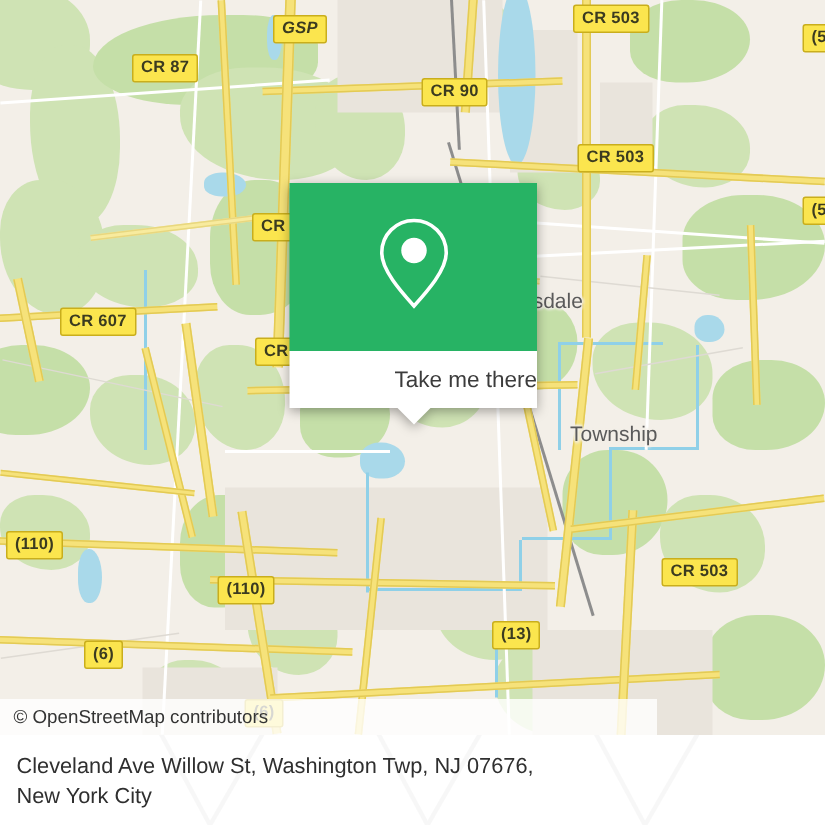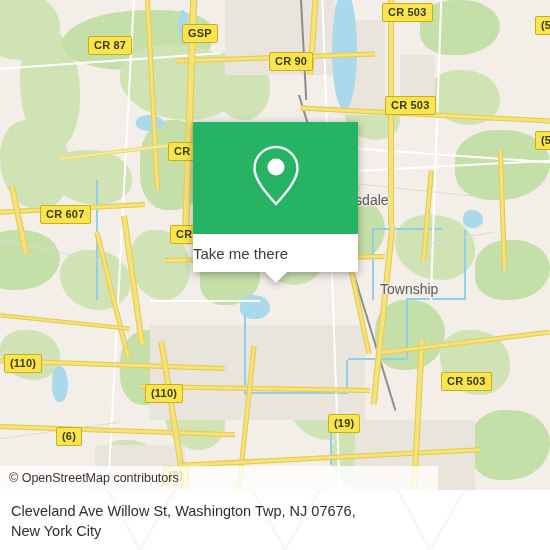--- a/index.html
+++ b/index.html
@@ -69,21 +69,21 @@
     z-index:40;
   }
   #card-top{
     background:#27b364;
     height:112px;
     display:flex;align-items:center;justify-content:center;
   }
   #card-bottom{
     background:#ffffff;
     height:38px;
-    display:flex;align-items:center;justify-content:flex-start;
+    display:flex;align-items:center;justify-content:flex-end;
     position:relative;
   }
   #card-label{
     font-size:15px;color:#3c3c3c;
     font-family:"Liberation Sans", sans-serif;
   }
   #card-tail{
     position:absolute;left:50%;top:100%;
     margin-left:-11px;
     width:0;height:0;
@@ -248,34 +248,34 @@
       <div class="rd" style="left:380px;top:340px;width:170px;height:5px;transform:rotate(-7deg);"></div>
       <div class="rdv" style="left:355px;top:245px;width:5px;height:110px;transform:rotate(-12deg);"></div>
       <div class="rdv" style="left:425px;top:170px;width:5px;height:90px;transform:rotate(5deg);"></div>
       <div class="rd" style="left:0px;top:320px;width:130px;height:4px;transform:rotate(6deg);"></div>
       <div class="rdm" style="left:230px;top:180px;width:130px;height:4px;transform:rotate(5deg);"></div>
       <div class="rdm" style="left:60px;top:150px;width:110px;height:4px;transform:rotate(-7deg);"></div>
     </div>
 
     <div class="layer" id="shields">
         <div class="shield" style="left: 88px; top: 36px;">CR 87</div>
-        <div class="shield" style="left: 182px; top: 24px;">GSP</div>
-        <div class="shield" style="left: 269px; top: 52px;">CR 90</div>
+        <div class="shield" style="left: 182px; top: 10px; font-style: italic;">GSP</div>
+        <div class="shield" style="left: 281px; top: 52px;">CR 90</div>
         <div class="shield" style="left: 382px; top: 3px;">CR 503</div>
         <div class="shield" style="left: 385px; top: 96px;">CR 503</div>
         <div class="shield" style="left: 535px; top: 16px;">(5</div>
         <div class="shield" style="left: 535px; top: 131px;">(5</div>
         <div class="shield" style="left: 40px; top: 205px;">CR 607</div>
         <div class="shield" style="left: 168px; top: 142px;">CR</div>
         <div class="shield" style="left: 170px; top: 225px;">CR</div>
         <div class="shield" style="left: 4px; top: 354px;">(110)</div>
         <div class="shield" style="left: 145px; top: 384px;">(110)</div>
         <div class="shield" style="left: 56px; top: 427px;">(6)</div>
         <div class="shield" style="left: 163px; top: 466px;">(6)</div>
-        <div class="shield" style="left: 328px; top: 414px;">(19)</div>
+        <div class="shield" style="left: 328px; top: 414px;">(13)</div>
         <div class="shield" style="left: 441px; top: 372px;">CR 503</div>
       </div>
 
     <div class="layer" id="places">
         <div class="plabel" style="left: 352px; top: 192px; font-size: 14px; white-space: pre-line;">lsdale</div>
         <div class="plabel" style="left: 380px; top: 281px; font-size: 14px; white-space: pre-line;">Township</div>
       </div>
 
     <div id="card">
       <div id="card-top">

